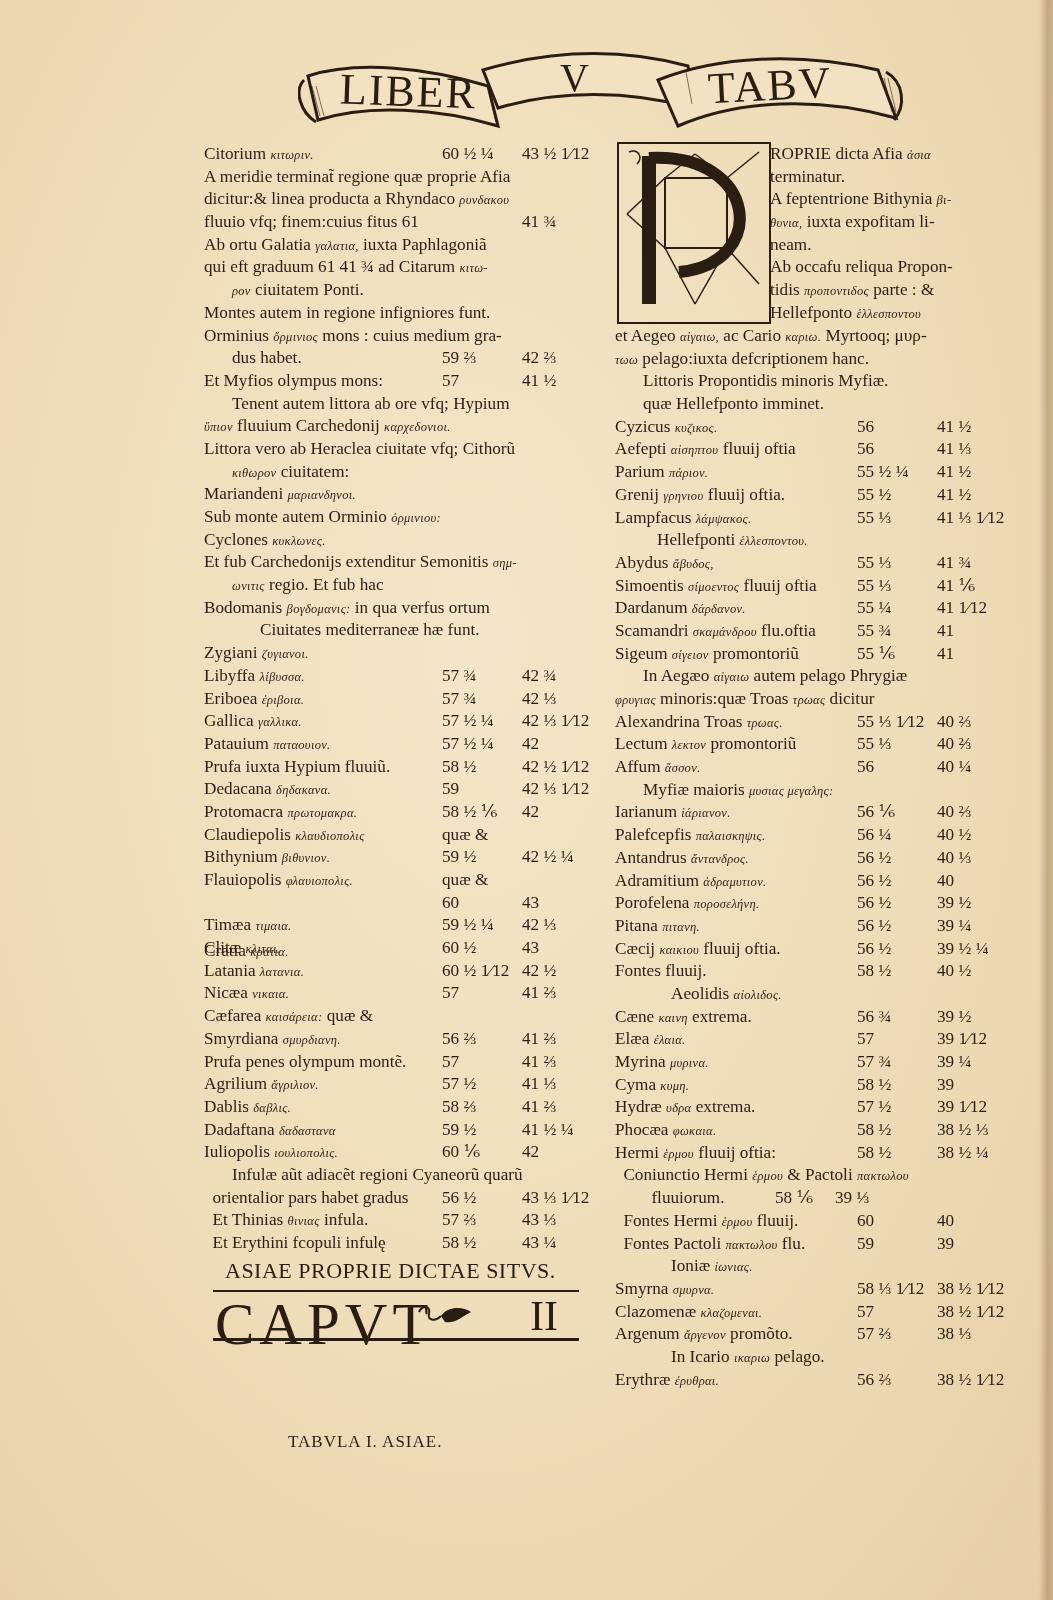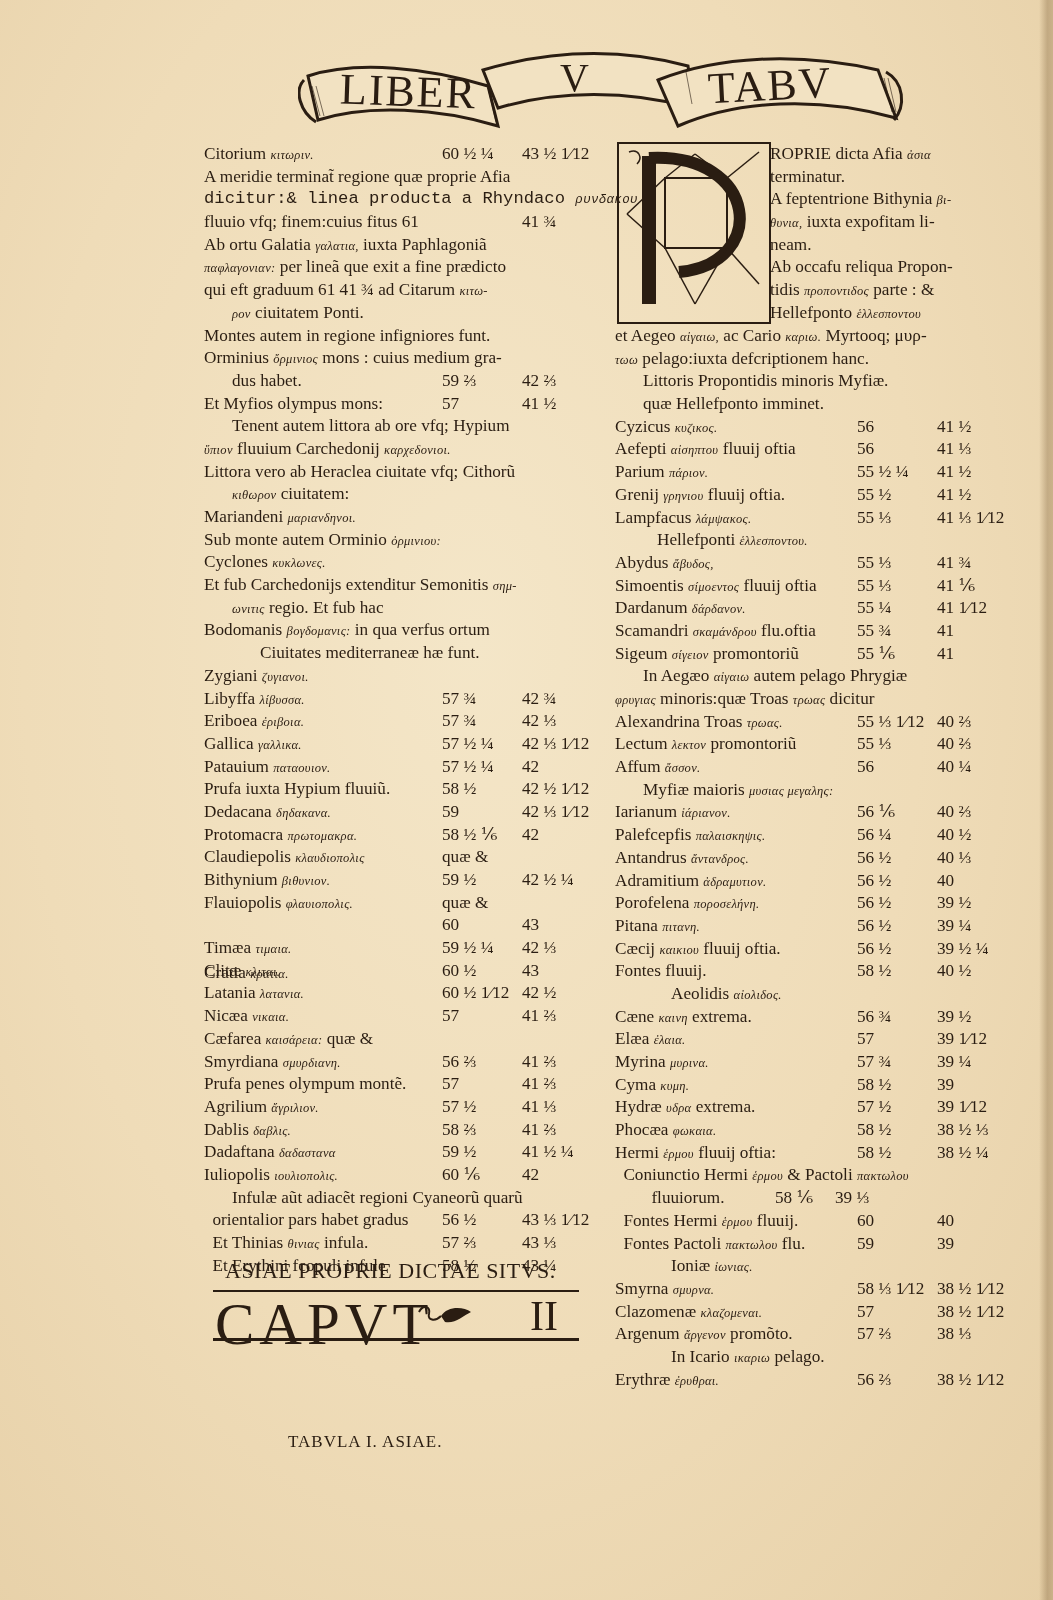--- a/index.html
+++ b/index.html
@@ -69,31 +69,28 @@
 <div class="col col-left" id="leftcol">
     <div class="line">
       <span class="t" style="padding-left: 0px;"><span>Citorium</span> <span class="gk">κιτωριν.</span> </span>
       <span class="n1" style="left: 238px;">60 ½ ¼</span>
       <span class="n2" style="left: 318px;">43 ½ 1⁄12</span>
     </div>
     <div class="line">
       <span class="t" style="padding-left: 0px;"><span>A meridie terminat̃ regione quæ proprie Afia</span> </span>
     </div>
     <div class="line">
-      <span class="t" style="padding-left: 0px; font-family: Liberation Mono, monospace;"><span>dicitur:&amp; linea producta a Rhyndaco</span> <span class="gk">ρυνδακου</span> </span>
+      <span class="t" style="padding-left: 0px;"><span>dicitur:&amp; linea producta a Rhyndaco</span> <span class="gk">ρυνδακου</span> </span>
     </div>
     <div class="line">
       <span class="t" style="padding-left: 0px;"><span>fluuio vfq; finem:cuius fitus  61</span> </span>
       <span class="n2" style="left: 318px;">41 ¾</span>
     </div>
     <div class="line">
       <span class="t" style="padding-left: 0px;"><span>Ab ortu Galatia</span> <span class="gk">γαλατια,</span> <span>iuxta Paphlagoniã</span> </span>
-    </div>
-    <div class="line">
-      <span class="t" style="padding-left: 0px;"><span class="gk">παφλαγονιαν:</span> <span>per lineã que exit a fine prædicto</span> </span>
     </div>
     <div class="line">
       <span class="t" style="padding-left: 0px;"><span>qui eft graduum 61  41 ¾  ad Citarum</span> <span class="gk">κιτω-</span> </span>
     </div>
     <div class="line">
       <span class="t" style="padding-left: 28px;"><span class="gk">ρον</span> <span>ciuitatem Ponti.</span> </span>
     </div>
     <div class="line">
       <span class="t" style="padding-left: 0px;"><span>Montes autem in regione infigniores funt.</span> </span>
     </div>

